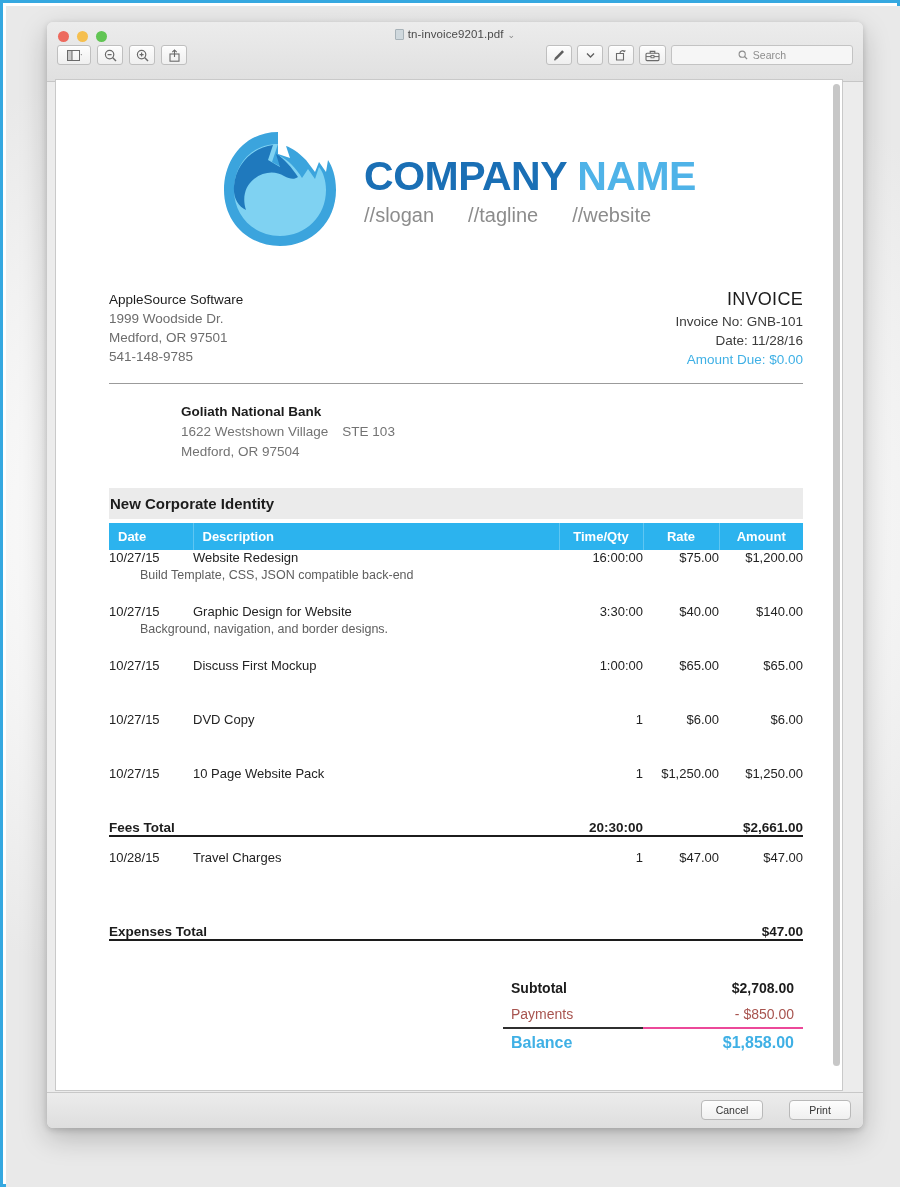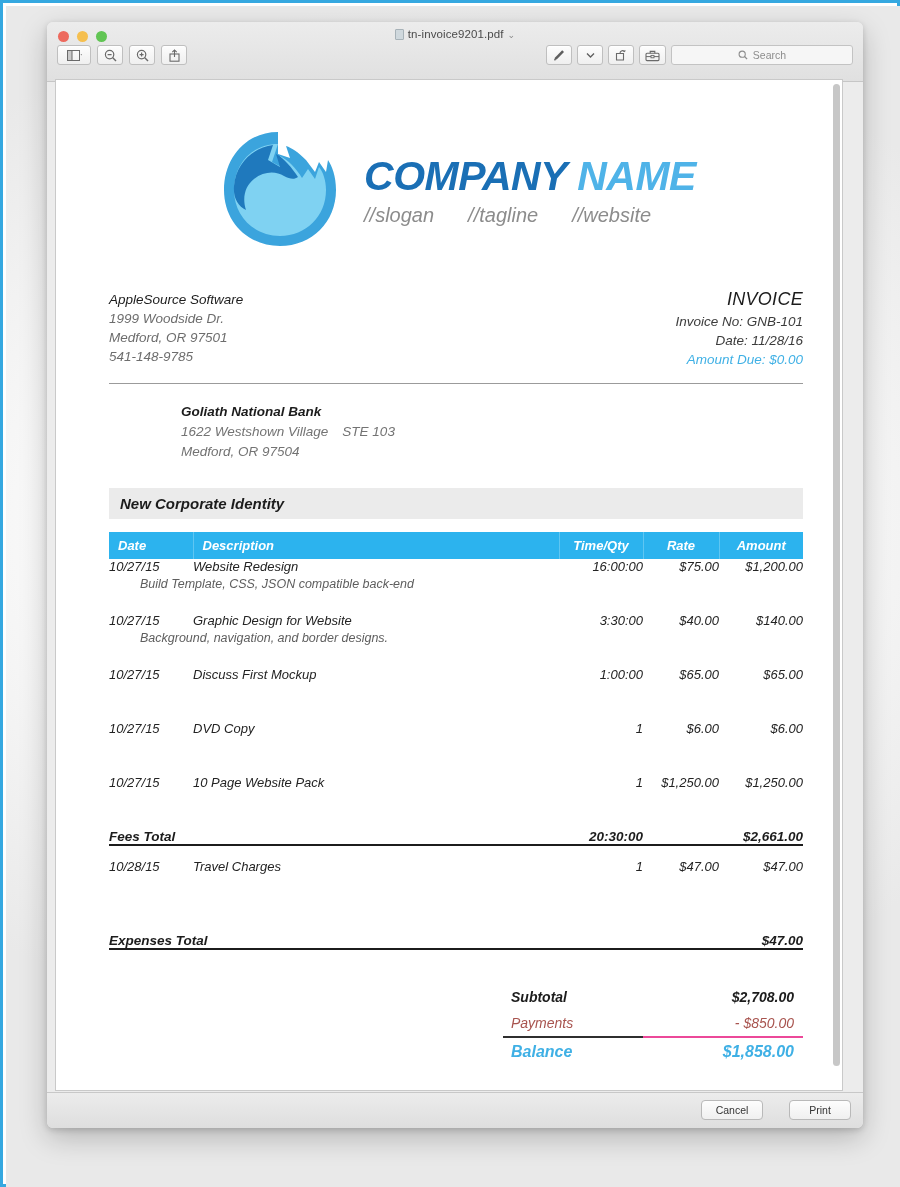--- a/index.html
+++ b/index.html
@@ -128,21 +128,20 @@
   }
 
   
   #viewport {
     position: absolute;
     left: 8px; top: 57px;
     width: 788px; height: 1012px;
     background: #ffffff;
     border: 1px solid #c9c9c9;
     overflow: hidden;
-    font-style: italic;
   }
   #scrollbar-track {
     position: absolute;
     right: 2px; top: 4px;
     width: 7px; height: 1002px;
   }
   #scrollbar-thumb {
     position: absolute;
     top: 0; left: 0;
     width: 7px; height: 982px;
@@ -251,29 +250,29 @@
   #billto .bt-line { color: #737373; }
   #billto .ste { margin-left: 14px; }
 
   
   #project-band {
     margin: 26px 53px 0 53px;
     background: #ebebeb;
     height: 31px;
     display: flex;
     align-items: center;
-    padding-left: 11px;
+    padding-left: 1px;
     font-size: 15px;
     font-weight: bold;
     color: #1c1c1c;
   }
 
   
   #tbl {
-    margin: 13px 53px;
+    margin: 4px 53px;
     width: 694px;
     border-collapse: collapse;
     font-size: 13px;
   }
   #tbl thead th {
     background: #2cb3ee;
     color: #ffffff;
     font-weight: bold;
     font-size: 13px;
     height: 27px;

